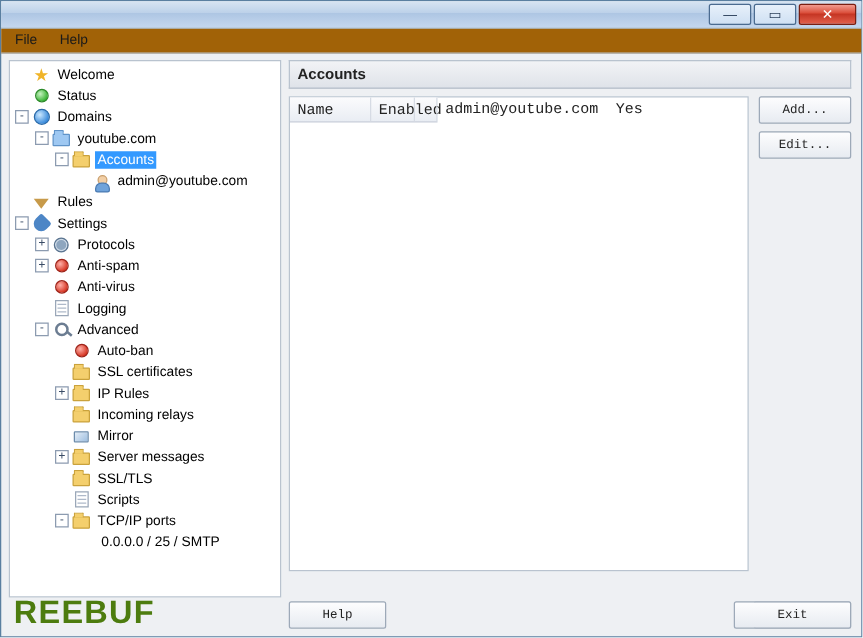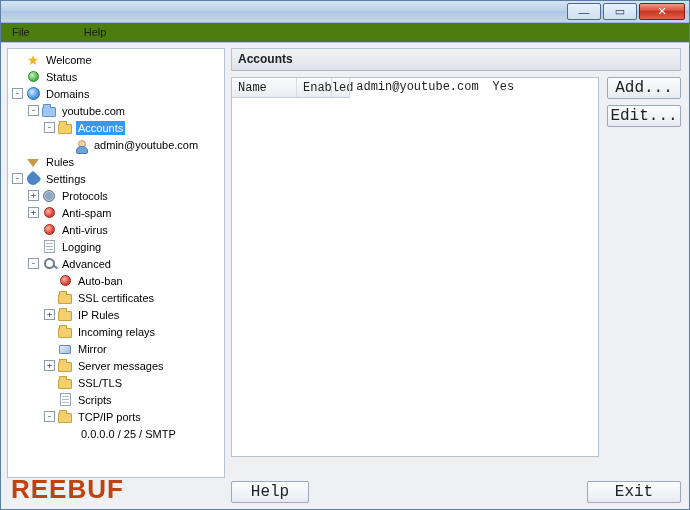--- a/index.html
+++ b/index.html
@@ -29,25 +29,24 @@
     font-size:11px; color:#2b3f5a;
   }
   .win-btn.max { }
   .win-btn.close {
     width:46px;
     background: linear-gradient(to bottom,#f29b8f,#d94a36 45%,#c33321 46%,#e2604c);
     color:#fff; border-color:#7a1f12;
   }
   .menubar {
     height:20px;
-    background:#4d7c0f;
+    background:#a16207;
     border-bottom:1px solid #b9c3cf;
     display:flex; align-items:stretch;
     padding-left:2px;
-    gap:36px;
   }
   .menu-item { padding:3px 9px 0; cursor:default; color:#1a1a1a; }
   .body { position:absolute; top:43px; left:0; right:0; bottom:0; display:flex; }
   
   .tree-pane {
     width:218px; height:430px; margin:4px 0 4px 6px;
     border:1px solid #b9c3cf; background:#fff;
     overflow:auto;
   }
   .tree { padding:2px 2px 6px 2px; }
@@ -108,33 +107,33 @@
   .lv-col.rest{ flex:1;}
   .lv-rows { flex:1; overflow:auto;}
   .lv-row { display:flex; height:18px; font-family:"Courier New",monospace; font-size:12px; color:#222;}
   .lv-cell { padding:2px 6px;}
   .lv-cell.name{width:55%;}
   .lv-cell.enab{width:30%;}
   .btns-right { width:74px; display:flex; flex-direction:column; gap:6px;}
   .wbtn {
     height:22px; border:1px solid #9da9b8; border-radius:2px;
     background:linear-gradient(to bottom,#fdfdfe,#e7ebf1);
-    font-family:"Courier New",monospace; font-size:16px; color:#222;
+    font-family:"Courier New",monospace; font-size:10px; color:#222;
     display:flex;align-items:center;justify-content:center;cursor:default;
   }
   .wbtn.disabled { color:#9a9a9a; border-color:#c6cdd7; background:#f2f3f6;}
   .bottom-row {
     margin-top:6px; display:flex; justify-content:space-between; align-items:center;
     padding-right:0;
   }
   .wbtn.wide{ width:78px; }
   .exit-row { position:absolute; right:8px; bottom:6px;}
   .exit-row .wbtn{ width:94px;}
   
-  .wm{position:absolute;left:10px;bottom:4px;font-size:26px;font-weight:bold;color:#c2410c;letter-spacing:1px;pointer-events:none;font-family:Arial,sans-serif;text-align:right;}
+  .wm{position:absolute;left:10px;bottom:4px;font-size:26px;font-weight:bold;color:#4d7c0f;letter-spacing:1px;pointer-events:none;font-family:Arial,sans-serif;text-align:right;}
 </style>
 </head>
 <body>
 
 <div class="window">
 
   <div class="titlebar">
     <span class="spacer"></span>
     <div class="win-btns">
       <div class="win-btn">—</div>

